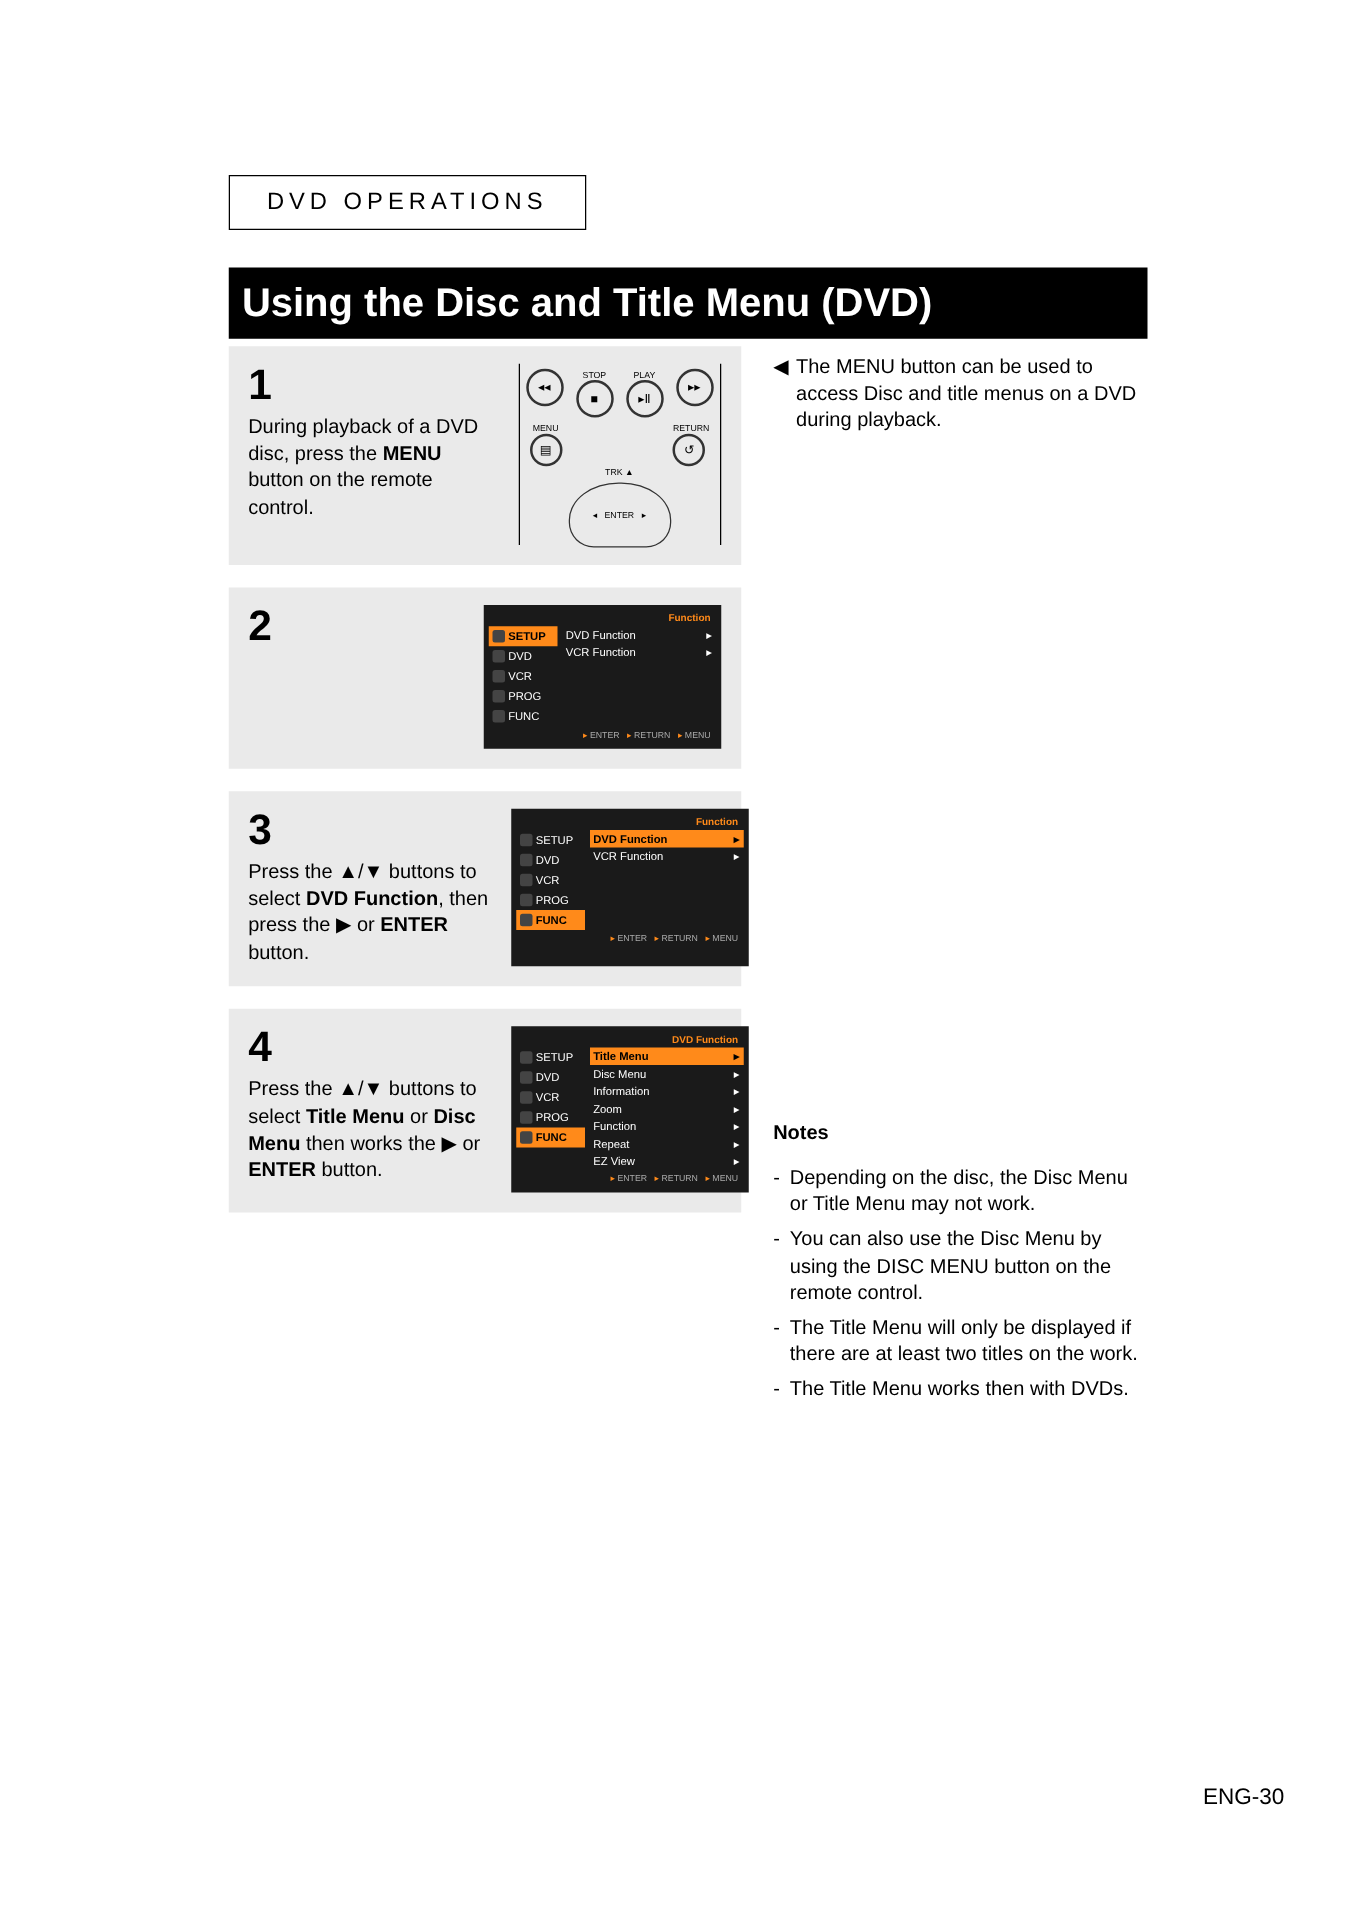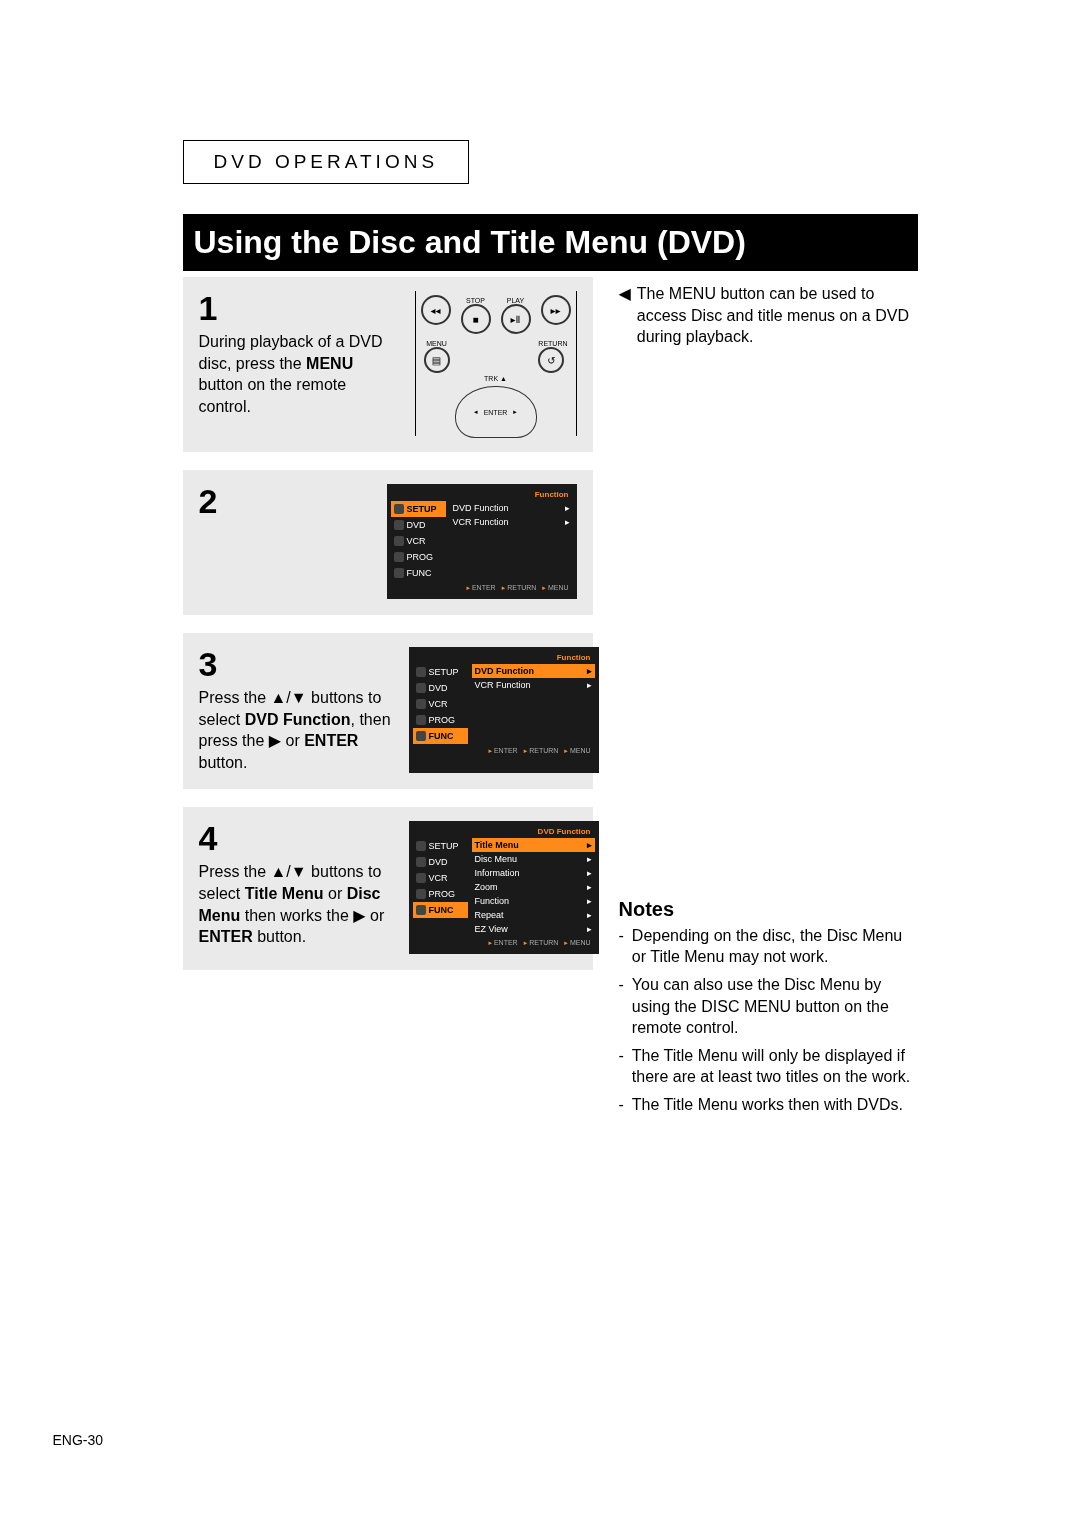--- a/index.html
+++ b/index.html
@@ -26,25 +26,25 @@
   .osd-side div{padding:3px 3px;display:flex;align-items:flex-end;gap:3px}
   .osd-side .hl{background:#ff8a1a;color:#000;font-weight:bold}
   .osd-side .ic{width:10px;height:10px;background:#444;display:inline-block;border-radius:2px}
   .osd-main{flex:1;padding-left:4px}
   .osd-main div{padding:2px 3px;display:flex;justify-content:space-between}
   .osd-main .hl{background:#ff8a1a;color:#000;font-weight:bold}
   .osd-foot{display:flex;justify-content:flex-end;gap:6px;padding:3px 4px;font-size:7px;color:#aaa}
   .osd-foot span::before{content:"▸";color:#ff8a1a;margin-right:2px;font-size:7px}
   .tip{display:flex;align-items:flex-start;gap:6px;font-size:16px;line-height:1.35;margin-top:6px}
   .tip .arrow{font-size:16px}
-  .notes-title{font-weight:bold;font-size:20px;margin-top:10px;margin-bottom:4px}
+  .notes-title{font-weight:bold;font-size:16px;margin-top:10px;margin-bottom:16px}
   .notes{font-size:16px;line-height:1.35;padding-left:0;margin:0;list-style:none}
   .notes li{display:flex;gap:8px;margin-bottom:6px}
   .notes li::before{content:"-";flex-shrink:0}
-  .pagenum{text-align:left;font-size:14px;position:absolute;bottom:80px;left:0;right:0}
+  .pagenum{text-align:right;font-size:18px;position:absolute;bottom:80px;left:0;right:0}
   .arrow-glyph{font-family:Arial}
 </style>
 </head>
 <body>
 
 <div class="page">
   <div class="ops-box">DVD OPERATIONS</div>
   <div class="title-bar">Using the Disc and Title Menu (DVD)</div>
 
   <div class="columns">

